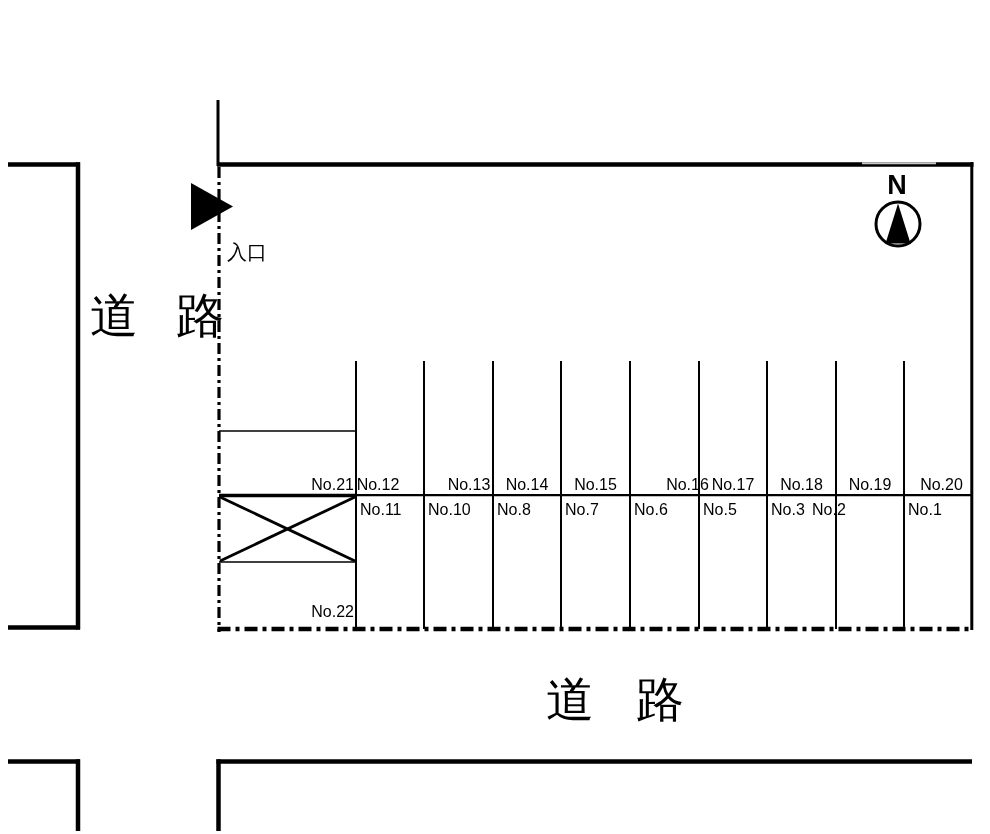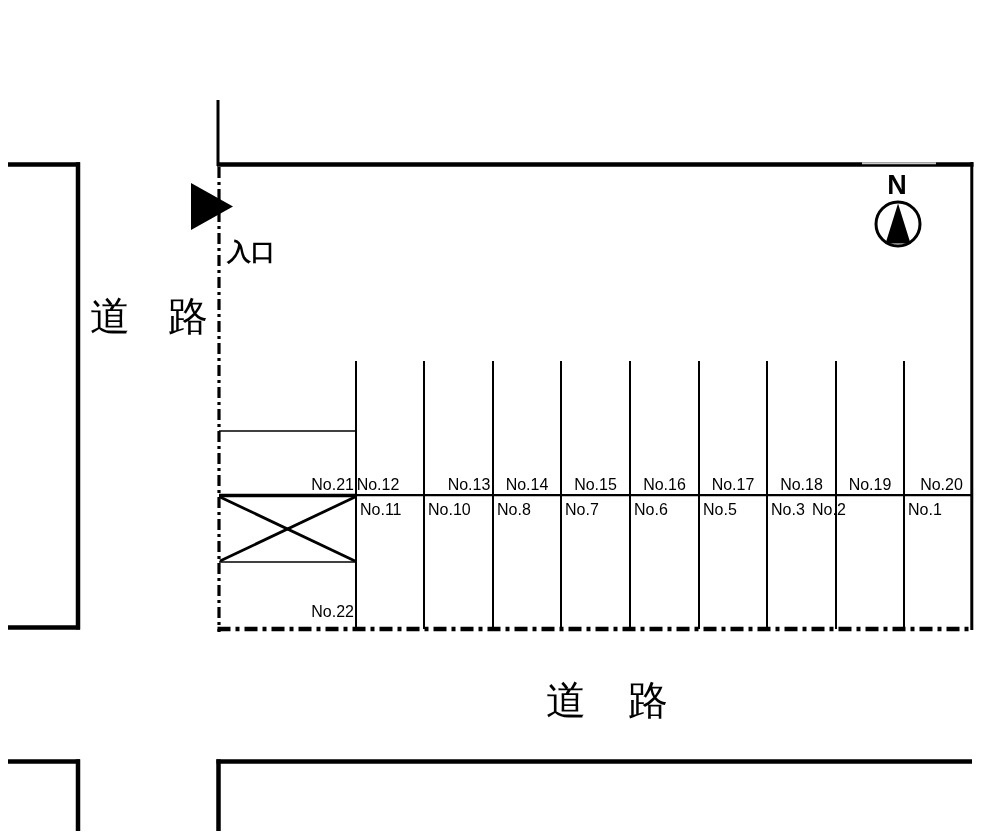--- a/index.html
+++ b/index.html
@@ -12,23 +12,23 @@
     overflow:hidden;
   }
   #diagram-svg{position:absolute;left:0;top:0;}
   .txt{position:absolute;white-space:nowrap;}
   .title{
     left:0;top:14px;width:990px;
     text-align:center;
     font-size:46px;line-height:56px;
     letter-spacing:1px;
   }
-  .road{font-size:40px;line-height:44px;letter-spacing:38px;}
+  .road{font-size:48px;line-height:44px;letter-spacing:38px;}
   .road-bottom{letter-spacing:42px;}
-  .entrance{font-size:24px;line-height:24px;font-weight:bold;}
+  .entrance{font-size:20px;line-height:24px;font-weight:normal;}
   .north{font-size:27px;line-height:28px;font-weight:bold;text-align:center;}
   .stall{font-size:16px;line-height:21px;height:21px;}
   .t-center{text-align:center;}
   .t-right{text-align:right;}
 </style>
 </head>
 <body>
 
 <div id="canvas">
 
@@ -91,21 +91,21 @@
 
   <div class="txt entrance" style="left:227px;top:240px;">入口</div>
 
   <div class="txt north" style="left:883px;top:171px;width:28px;">N</div>
 
   <div class="txt stall t-right" style="left:219px;top:474px;width:135px;">No.21</div>
   <div class="txt stall t-center" style="left:356px;top:474px;width:44px;">No.12</div>
   <div class="txt stall t-center" style="left:424px;top:474px;width:90px;">No.13</div>
   <div class="txt stall t-center" style="left:493px;top:474px;width:68px;">No.14</div>
   <div class="txt stall t-center" style="left:561px;top:474px;width:69px;">No.15</div>
-  <div class="txt stall t-center" style="left:630px;top:474px;width:69px;">No.16</div>
+  <div class="txt stall t-center" style="left:653px;top:474px;width:69px;">No.16</div>
   <div class="txt stall t-center" style="left:699px;top:474px;width:68px;">No.17</div>
   <div class="txt stall t-center" style="left:767px;top:474px;width:69px;">No.18</div>
   <div class="txt stall t-center" style="left:836px;top:474px;width:68px;">No.19</div>
   <div class="txt stall t-center" style="left:904px;top:474px;width:75px;">No.20</div>
 
   <div class="txt stall" style="left:360px;top:499px;">No.11</div>
   <div class="txt stall" style="left:428px;top:499px;">No.10</div>
   <div class="txt stall" style="left:497px;top:499px;">No.8</div>
   <div class="txt stall" style="left:565px;top:499px;">No.7</div>
   <div class="txt stall" style="left:634px;top:499px;">No.6</div>

